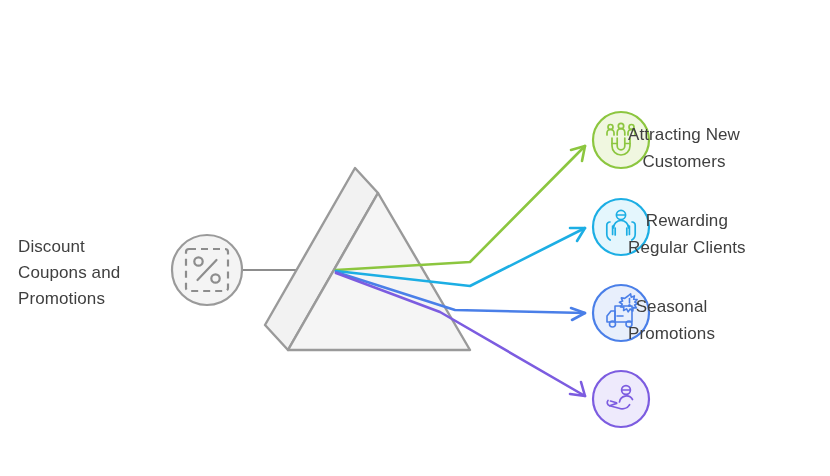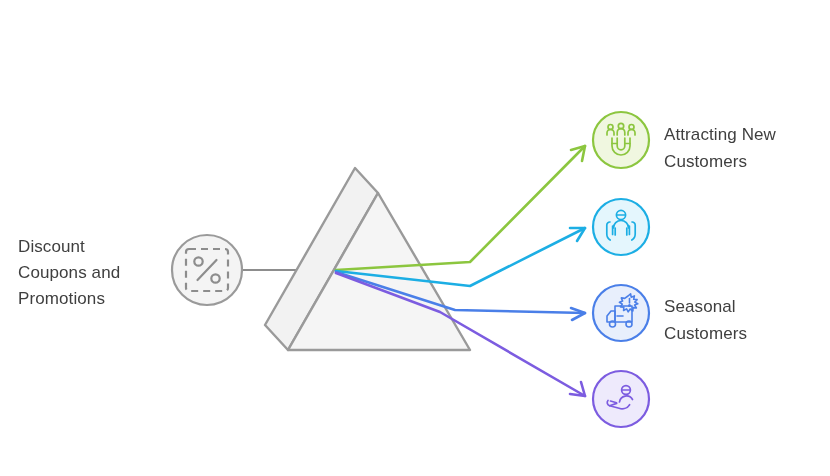--- a/index.html
+++ b/index.html
@@ -29,22 +29,22 @@
   .node-label {
     position: absolute;
     color: #3f3f3f;
     font-size: 17px;
     line-height: 27px;
     font-family: "Liberation Sans", sans-serif;
     white-space: pre-line;
     letter-spacing: 0.1px;
   }
   .out-label {
-    left: 664px;
-    text-align: left;
+    left: 628px;
+    text-align: center;
   }
   #source-label {
     left: 18px;
     top: 234px;
     width: 146px;
     text-align: left;
     line-height: 26px;
   }
   #label-0 { top: 121px; }
   #label-1 { top: 207px; }
@@ -165,18 +165,20 @@
     </g>
   </svg>
 
   <div class="node-label" id="source-label">Discount
 Coupons and
 Promotions</div>
 
   <div class="node-label out-label" id="label-0">Attracting New
 Customers</div>
 
+  <div class="node-label out-label" id="label-1">Rewarding
+Regular Clients</div>
 
   <div class="node-label out-label" id="label-2">Seasonal
-Customers</div>
+Promotions</div>
 
 
 </div>
 
 </body></html>

